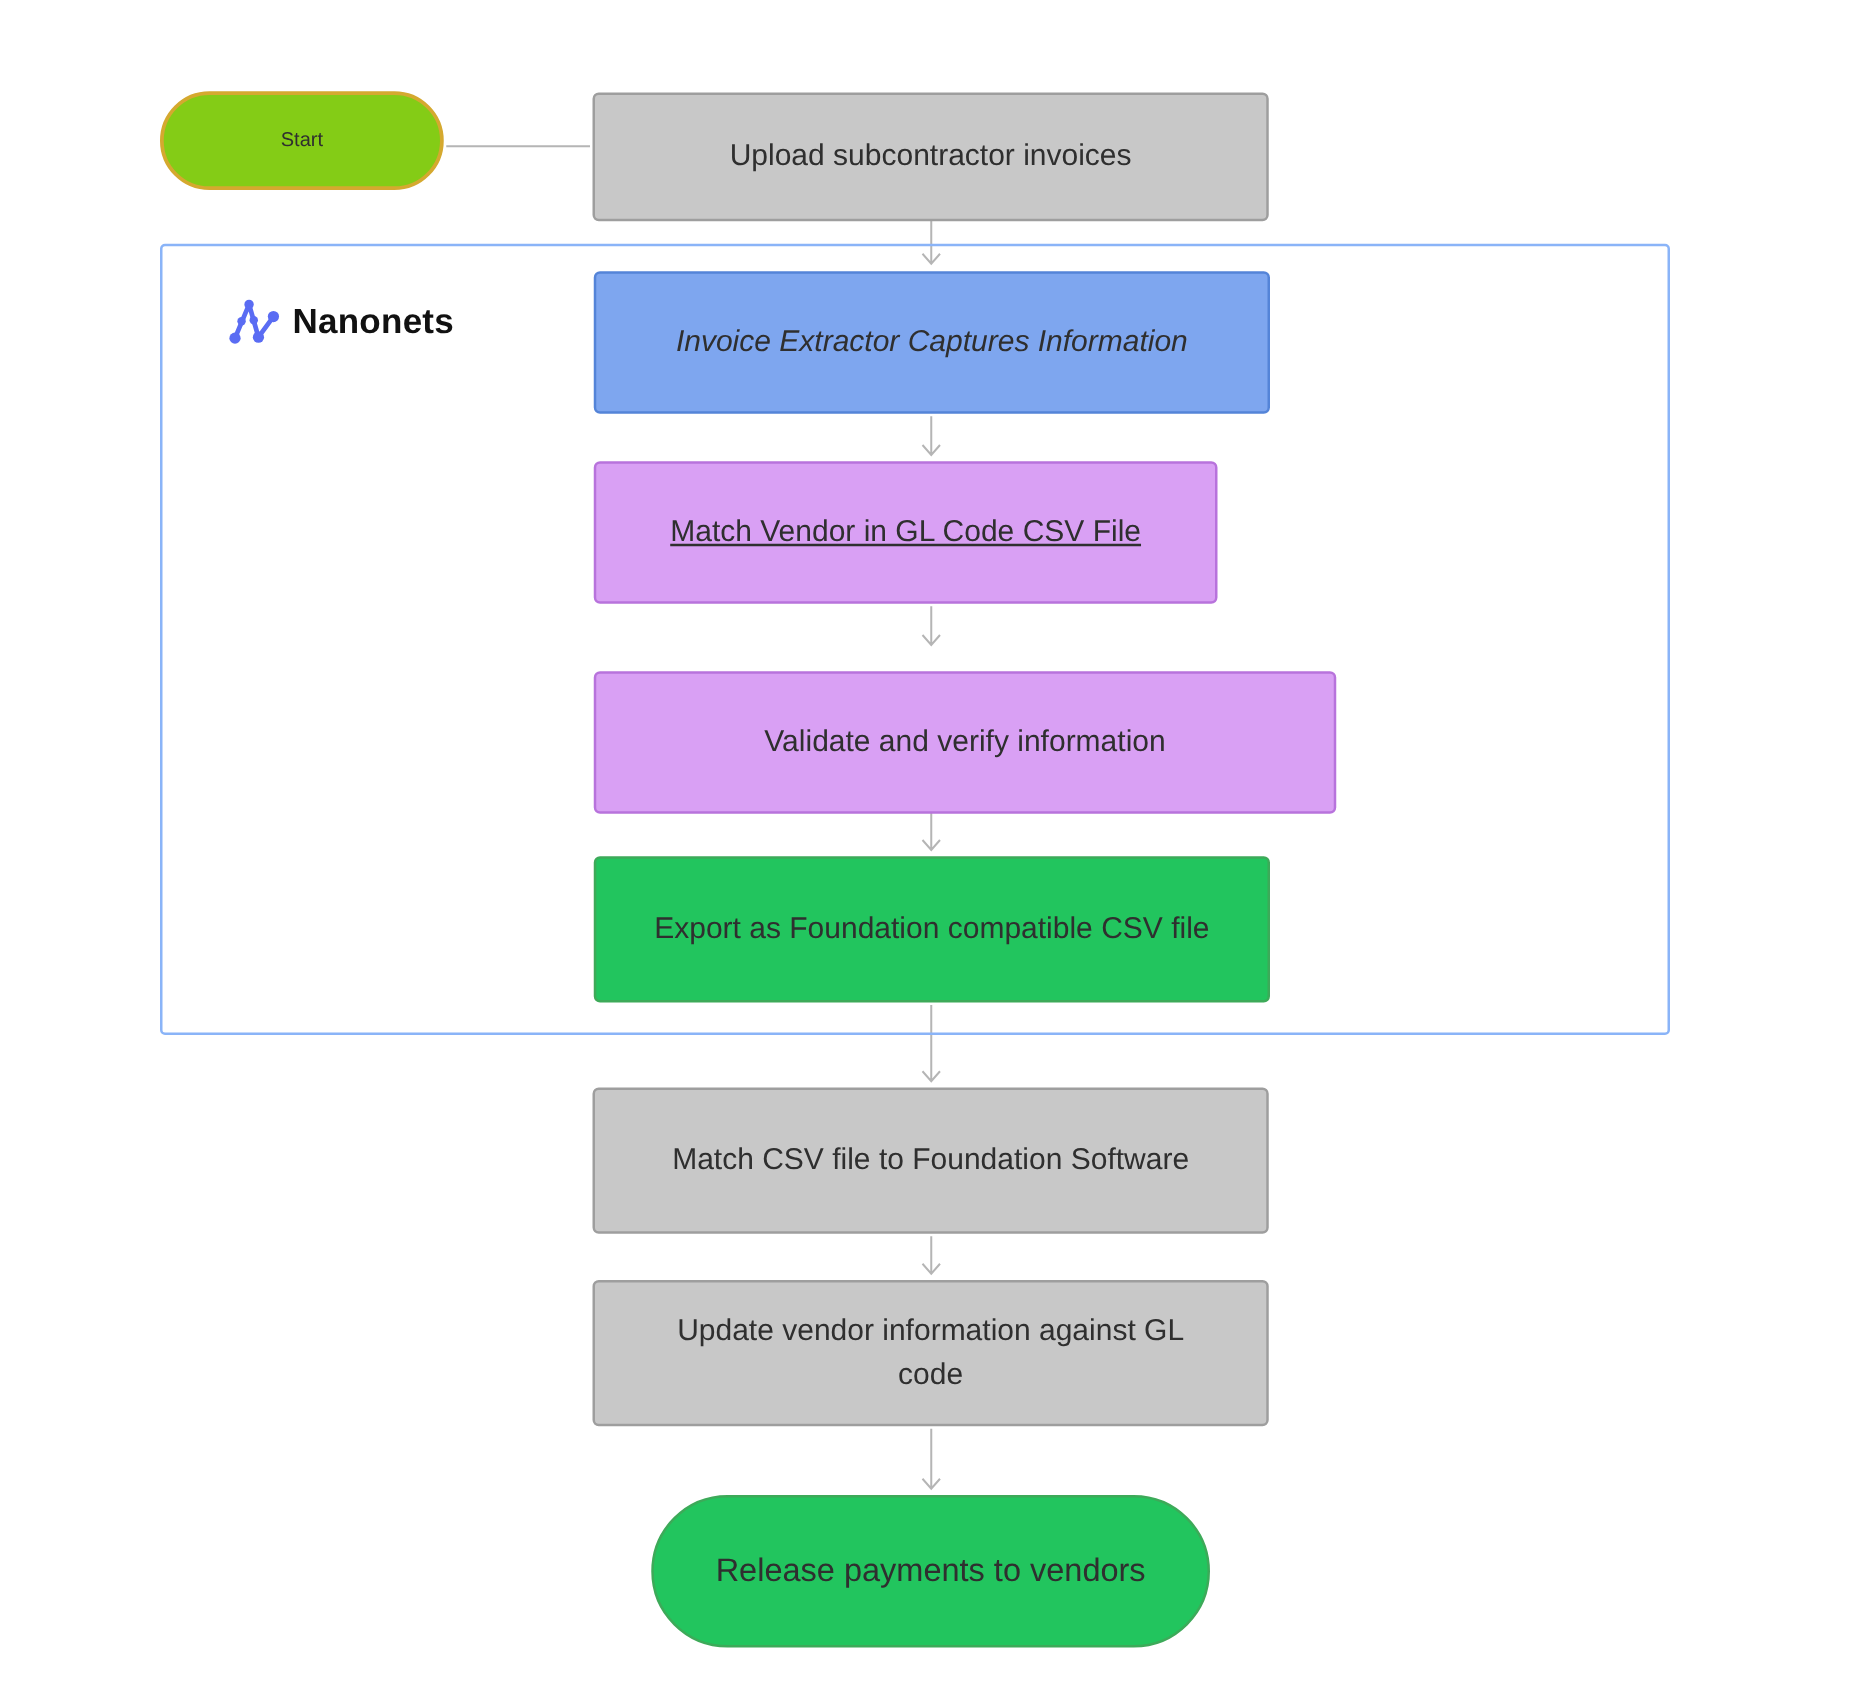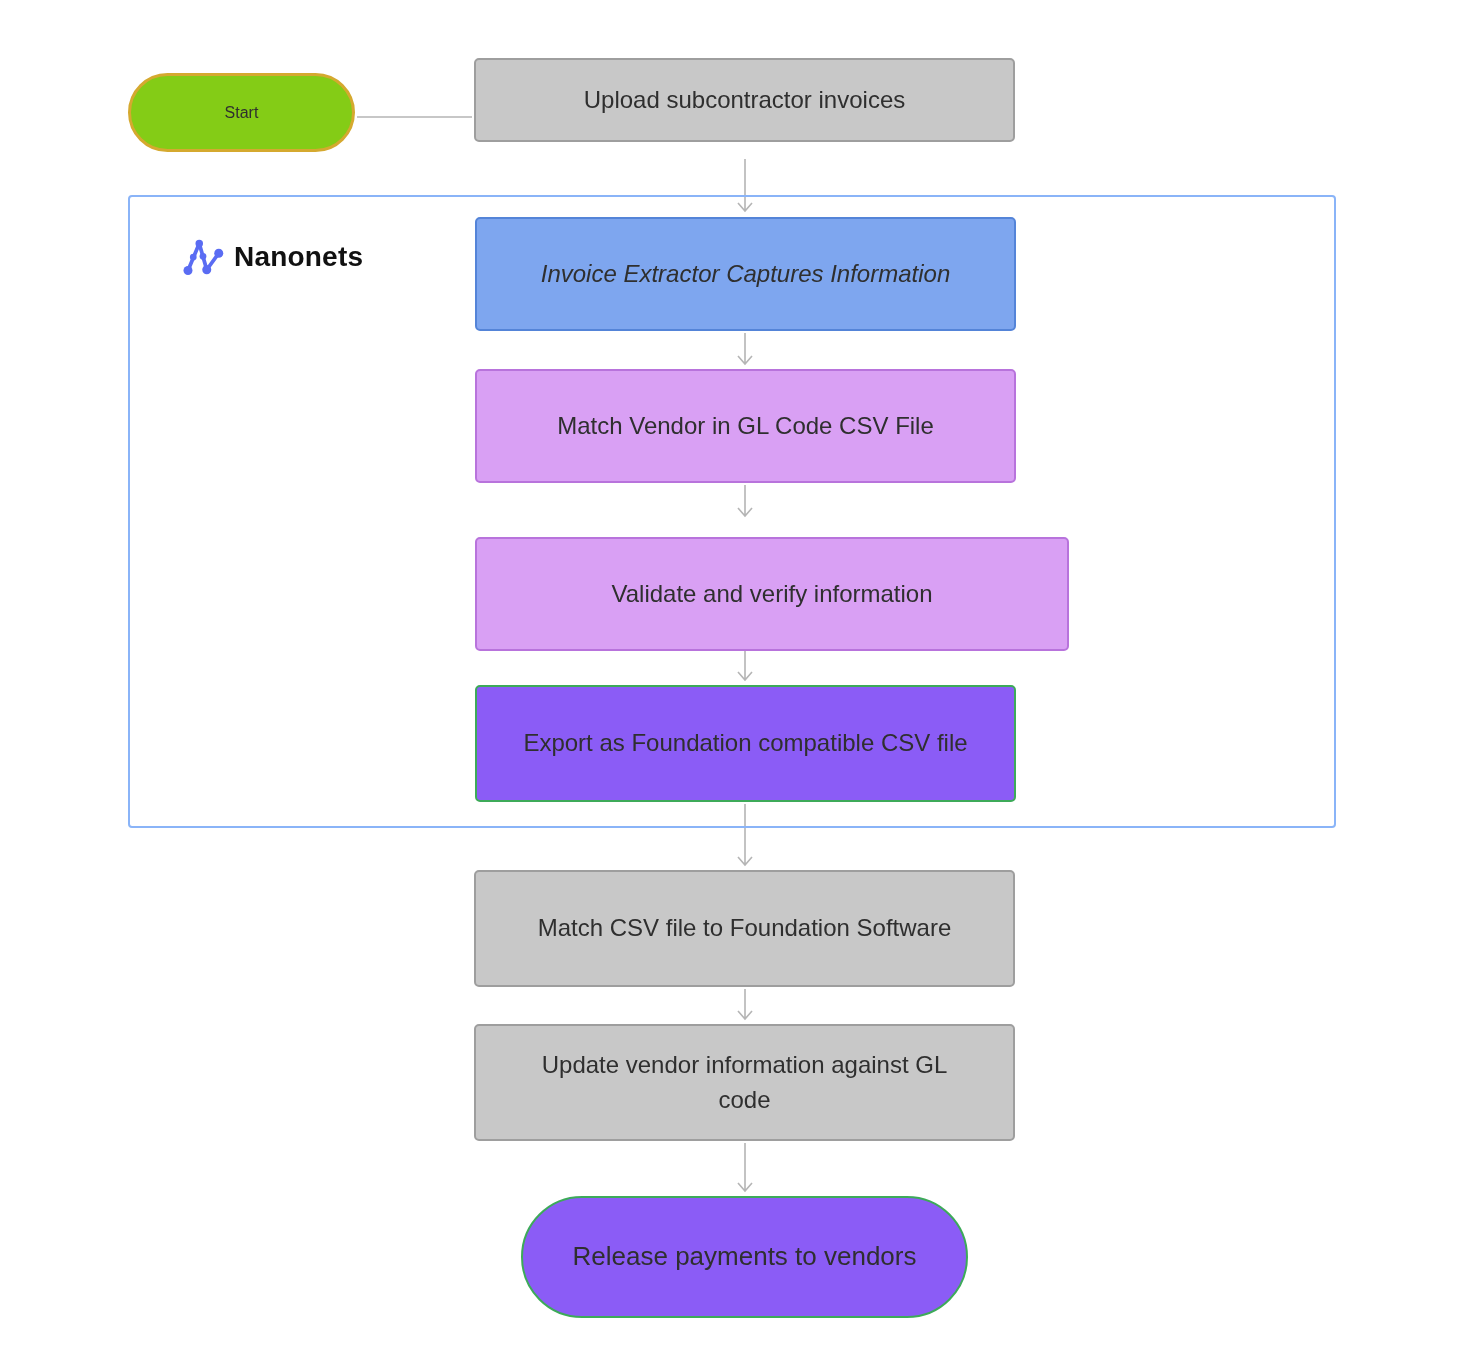--- a/index.html
+++ b/index.html
@@ -35,21 +35,21 @@
     padding: 0 40px;
   }
   .rect   { border-radius: 5px; border: 2px solid; }
   .pill-s { border-radius: 40px; border: 3px solid; font-size: 16px; }
   .pill-e { border-radius: 62px; border: 2px solid; font-size: 26px; }
 
   .c-yellow { background: #84cc16; border-color: #d5a92f; }
   .c-gray   { background: #c8c8c8; border-color: #9e9e9e; }
   .c-blue   { background: #7ea6ef; border-color: #5484d8; }
   .c-purple { background: #d9a0f4; border-color: #b873dc; }
-  .c-green  { background: #8b5cf6; border-color: #3daa59; }
+  .c-green  { background: #22c55e; border-color: #3daa59; }
 
   .group-box {
     position: absolute;
     left: 128px; top: 195px;
     width: 1208px; height: 633px;
     border: 2px solid #8ab4f8;
     border-radius: 4px;
     box-sizing: border-box;
     background: transparent;
   }
@@ -63,23 +63,23 @@
   }
   .brand-name {
     font-size: 28px;
     font-weight: bold;
     color: #111111;
     letter-spacing: 0.2px;
   }
 
   
   #node-start            { left: 128px; top: 73px;   width: 227px; height: 79px; }
-  #node-upload-invoices  { left: 474px; top: 58px;   width: 541px; height: 84px; }
+  #node-upload-invoices  { left: 474px; top: 74px;   width: 541px; height: 103px; }
   #node-invoice-extractor{ left: 475px; top: 217px;  width: 541px; height: 114px; font-style: italic; }
-  #node-match-vendor     { left: 475px; top: 369px;  width: 541px; height: 114px; }
+  #node-match-vendor     { left: 475px; top: 369px;  width: 499px; height: 114px; text-decoration: underline; }
   #node-validate-verify  { left: 475px; top: 521px;  width: 594px; height: 114px; margin-top: 16px; }
   #node-export-csv       { left: 475px; top: 685px;  width: 541px; height: 117px; }
   #node-upload-csv       { left: 474px; top: 870px;  width: 541px; height: 117px; }
   #node-update-vendor    { left: 474px; top: 1024px; width: 541px; height: 117px; }
   #node-release-payments { left: 521px; top: 1196px; width: 447px; height: 122px; }
 </style>
 </head>
 <body>
 
 <div class="canvas">

